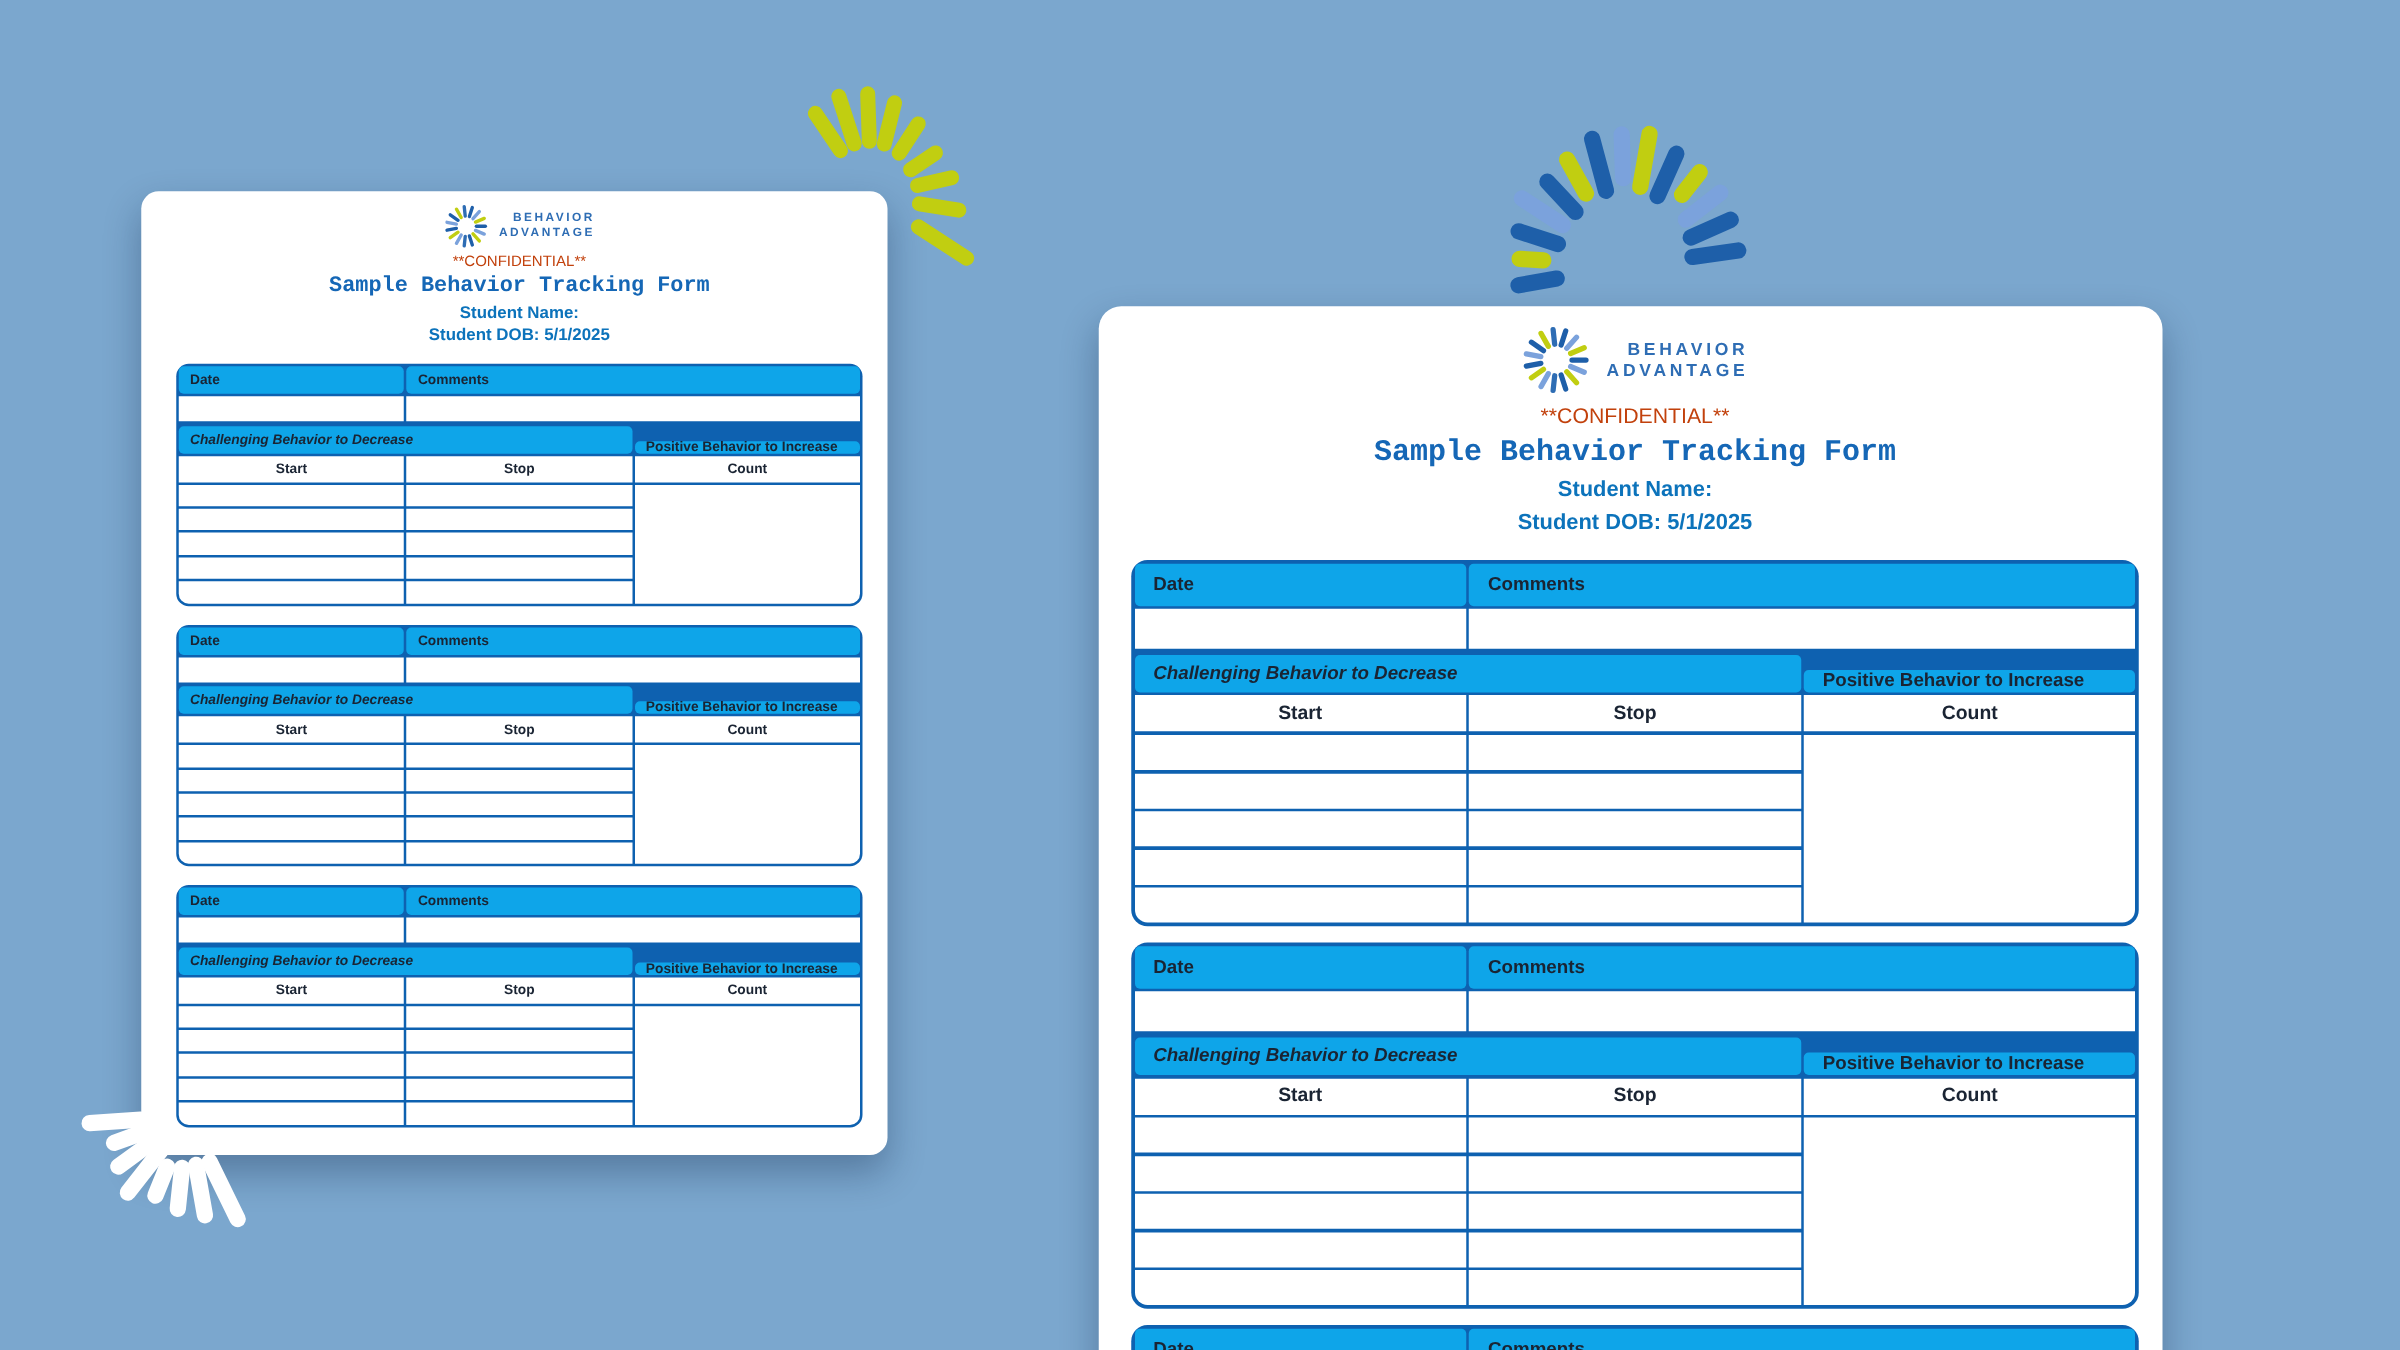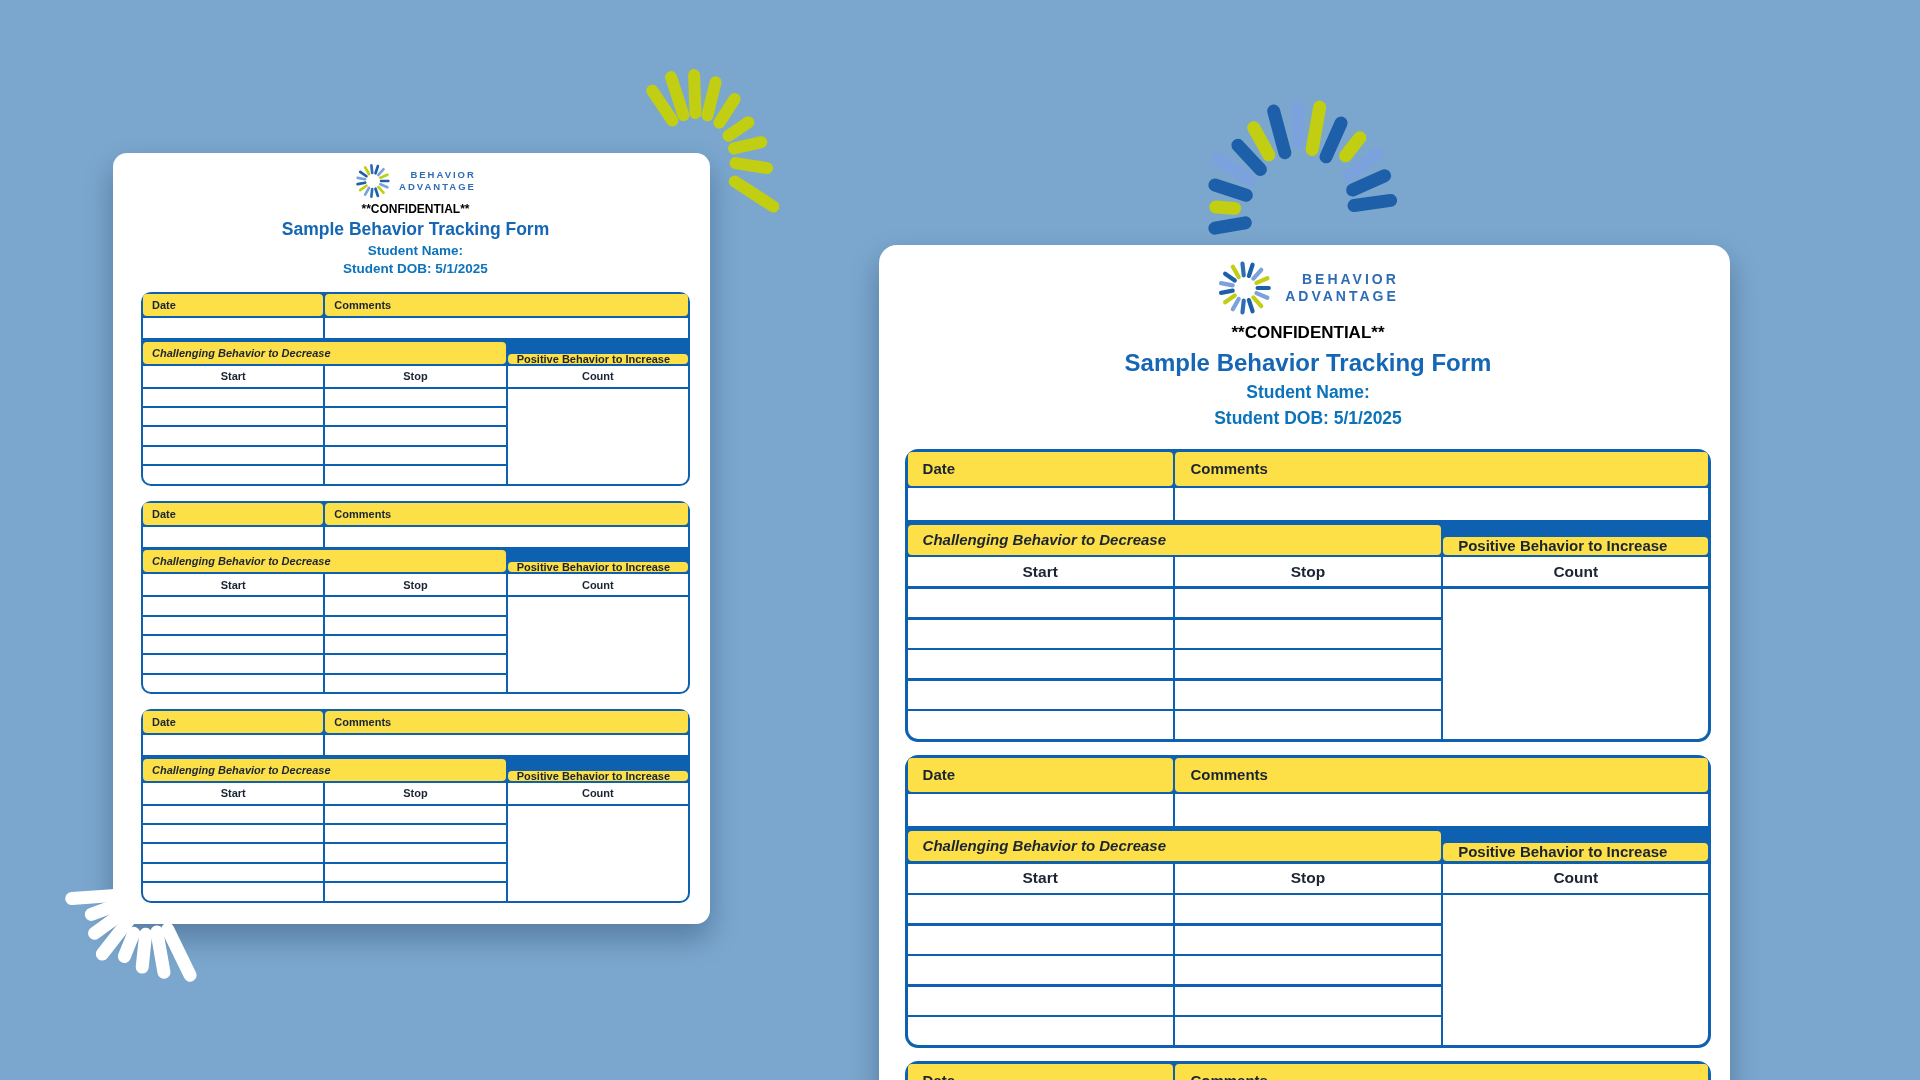--- a/index.html
+++ b/index.html
@@ -30,24 +30,24 @@
   }
 
   
   .doc-header{text-align:center;}
   .logo-row{display:flex;align-items:center;justify-content:center;}
   #page-left  .logo-row{gap:8px;height:38px;}
   #page-right .logo-row{gap:12px;height:58px;}
   .logo-text{text-align:right;color:#2E6DB4;font-weight:bold;line-height:1.22;}
   #page-left  .logo-text{font-size:9.5px;letter-spacing:2px;}
   #page-right .logo-text{font-size:14px;letter-spacing:3px;}
-  .confidential{color:#000000;font-weight:700;}
+  .confidential{color:#c2410c;font-weight:400;}
   #page-left  .confidential{font-size:12px;margin-top:2px;}
   #page-right .confidential{font-size:17px;margin-top:6px;}
-  .doc-title{color:#1567B6;font-weight:800;}
+  .doc-title{color:#1567B6;font-weight:800;font-family:Liberation Mono, monospace;}
   #page-left  .doc-title{font-size:17.5px;margin-top:3px;}
   #page-right .doc-title{font-size:24px;margin-top:6px;}
   .student-line{color:#0C73BB;font-weight:700;}
   #page-left  .student-line{font-size:13.5px;margin-top:3px;}
   #page-right .student-line{font-size:17.5px;margin-top:5px;}
   #page-left  .doc-header{margin-bottom:16px;}
   #page-right .doc-header{margin-bottom:20px;}
 
   
   .tblock{
@@ -55,21 +55,21 @@
     display:flex;flex-direction:column;gap:var(--secgap);
     margin-bottom:var(--blockgap);
   }
   .tsec{display:grid;grid-template-columns:1fr 1fr 1fr;gap:var(--bw);}
   .tsec-top{grid-template-rows:var(--rHdr) var(--rEmpty);}
   .tsec-main{grid-template-rows:var(--rHdr2) var(--rSub) repeat(5, var(--rData));}
   .cell{
     background:#ffffff;display:flex;align-items:center;
     font-size:var(--cfs);color:#1A2433;min-width:0;
   }
-  .cell.hdr{background:#fde047;font-weight:700;padding-left:var(--cpad);border-radius:4px;white-space:nowrap;}
+  .cell.hdr{background:#0ea5e9;font-weight:700;padding-left:var(--cpad);border-radius:4px;white-space:nowrap;}
   .cell.sub{justify-content:center;font-weight:700;font-size:var(--sfs);text-align:right;}
   .hdr-date{grid-area:1/1/2/2;border-top-left-radius:var(--corner);}
   .hdr-comments{grid-area:1/2/2/4;border-top-right-radius:var(--corner);}
   .empty-date{grid-area:2/1/3/2;}
   .empty-comments{grid-area:2/2/3/4;}
   .hdr-chal{grid-area:1/1/2/3;font-style:italic;}
   .hdr-pos{grid-area:1/3/2/4;margin-top:12px;}
   .sub-start{grid-area:2/1/3/2;}
   .sub-stop{grid-area:2/2/3/3;}
   .sub-count{grid-area:2/3/3/4;}

